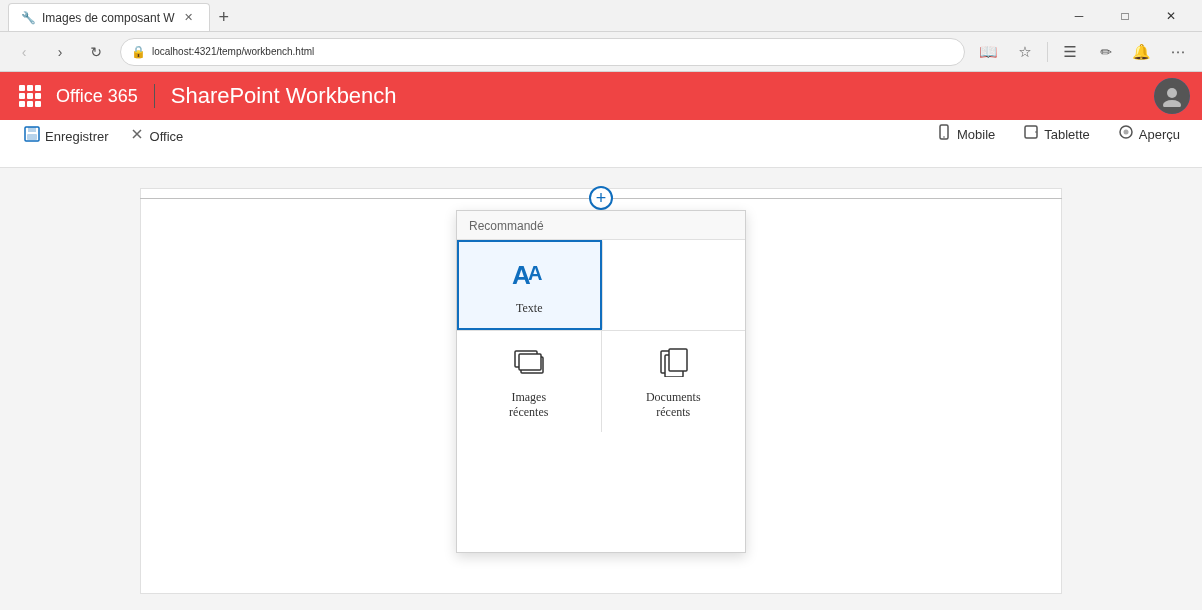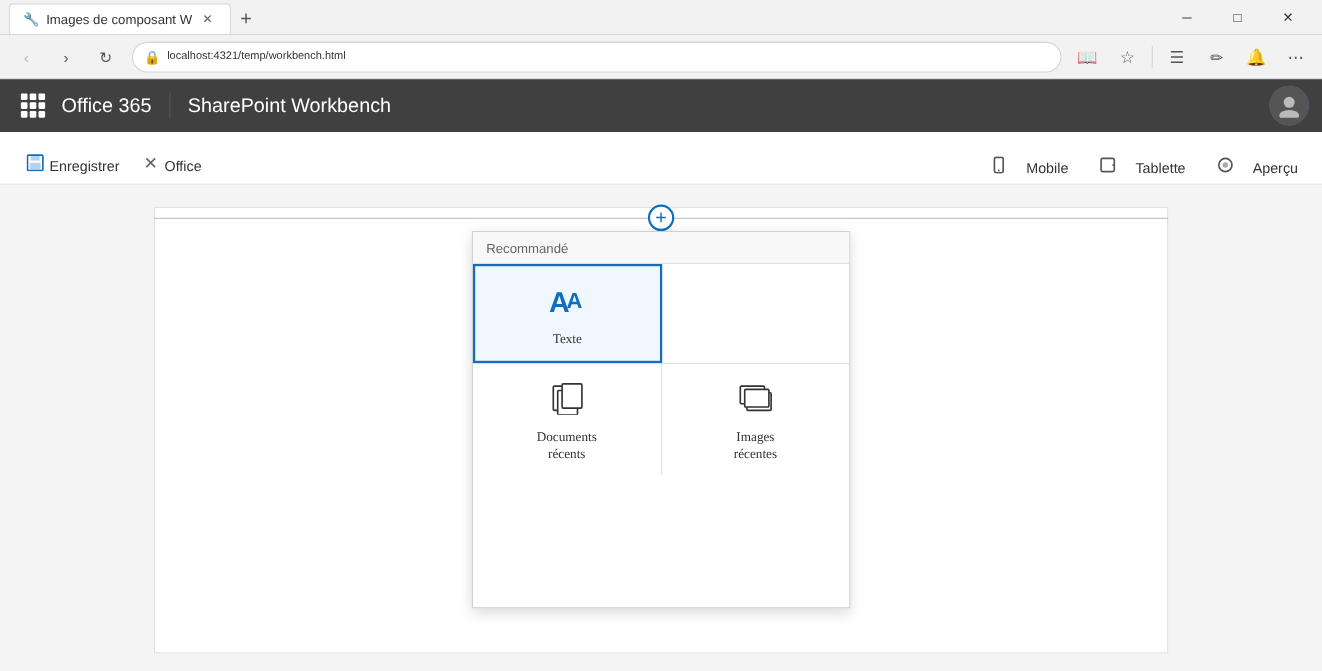--- a/index.html
+++ b/index.html
@@ -127,21 +127,21 @@
     }
     .toolbar-divider {
       width: 1px;
       height: 20px;
       background: #d4d4d4;
       margin: 0 2px;
     }
 
     
     .app-header {
-      background: #404040;
+      background: #ef4444;
       height: 48px;
       display: flex;
       align-items: center;
       padding: 0 12px;
       gap: 0;
       position: relative;
     }
     .waffle-icon {
       width: 36px;
       height: 36px;
@@ -171,21 +171,21 @@
       white-space: nowrap;
     }
     .header-divider {
       width: 1px;
       height: 24px;
       background: #555;
       margin-right: 16px;
     }
     .sharepoint-label {
       color: #fff;
-      font-size: 18px;
+      font-size: 22px;
       font-weight: 300;
       white-space: nowrap;
     }
     .user-avatar {
       margin-left: auto;
       width: 36px;
       height: 36px;
       border-radius: 50%;
       background: #6264a7;
       display: flex;
@@ -204,21 +204,21 @@
       display: flex;
       align-items: center;
       justify-content: center;
     }
 
     
     .workbench-toolbar {
       background: #fff;
       height: 48px;
       display: flex;
-      align-items: flex-end;
+      align-items: flex-start;
       padding: 0 16px;
       gap: 4px;
       border-bottom: 1px solid #e0e0e0;
       box-shadow: 0 1px 3px rgba(0,0,0,0.1);
     }
     .wb-btn {
       display: flex;
       align-items: center;
       gap: 5px;
       padding: 6px 8px;
@@ -230,21 +230,21 @@
     .wb-btn-icon { font-size: 16px; color: #106ebe; }
     .wb-right {
       margin-left: auto;
       display: flex;
       align-items: center;
       gap: 16px;
     }
     .wb-right-btn {
       display: flex;
       align-items: center;
-      gap: 17px;
+      gap: 5px;
       font-size: 13px;
       color: #333;
       cursor: pointer;
       padding: 4px 6px;
       border-radius: 2px;
     }
     .wb-right-icon { font-size: 16px; color: #555; }
 
     
     .main-content {
@@ -300,21 +300,21 @@
       position: relative;
       z-index: 2;
     }
 
     
     .popup-panel {
       position: absolute;
       left: 50%;
       transform: translateX(-50%);
       top: 42px;
-      width: 344px;
+      width: 290px;
       background: #fff;
       border: 1px solid #d0d0d0;
       box-shadow: 0 4px 12px rgba(0,0,0,0.15);
       z-index: 10;
     }
     .popup-section-header {
       padding: 8px 12px 6px 12px;
       font-size: 12px;
       color: #666;
       background: #f8f8f8;
@@ -552,38 +552,38 @@
         <span class="popup-item-label">Texte</span>
       </div>
 
       <div class="popup-item" style="flex:1;border-left:1px solid #e0e0e0;"></div>
     </div>
 
     <div class="popup-grid-row-2">
       <div class="popup-item-outline">
         <div class="popup-item-icon">
           <svg width="32" height="30" viewBox="0 0 32 30" fill="none">
+            <rect x="2" y="4" width="22" height="16" rx="1" stroke="#333" stroke-width="1.5" fill="none"></rect>
+            <rect x="8" y="10" width="22" height="16" rx="1" stroke="#333" stroke-width="1.5" fill="white"></rect>
+            <rect x="6" y="7" width="22" height="16" rx="1" stroke="#333" stroke-width="1.5" fill="white"></rect>
+          </svg>
+        </div>
+        <span class="popup-item-label" style="white-space:pre-line;text-align:center;font-size:12px;color:#333;">Images
+récentes</span>
+      </div>
+      <div class="popup-item-outline">
+        <div class="popup-item-icon">
+          <svg width="32" height="30" viewBox="0 0 32 30" fill="none">
             <rect x="4" y="4" width="18" height="22" rx="1" stroke="#333" stroke-width="1.5" fill="none"></rect>
             <rect x="8" y="8" width="18" height="22" rx="1" stroke="#333" stroke-width="1.5" fill="white"></rect>
             <rect x="12" y="2" width="18" height="22" rx="1" stroke="#333" stroke-width="1.5" fill="white"></rect>
           </svg>
         </div>
         <span class="popup-item-label" style="white-space:pre-line;text-align:center;font-size:12px;color:#333;">Documents
 récents</span>
       </div>
-      <div class="popup-item-outline">
-        <div class="popup-item-icon">
-          <svg width="32" height="30" viewBox="0 0 32 30" fill="none">
-            <rect x="2" y="4" width="22" height="16" rx="1" stroke="#333" stroke-width="1.5" fill="none"></rect>
-            <rect x="8" y="10" width="22" height="16" rx="1" stroke="#333" stroke-width="1.5" fill="white"></rect>
-            <rect x="6" y="7" width="22" height="16" rx="1" stroke="#333" stroke-width="1.5" fill="white"></rect>
-          </svg>
-        </div>
-        <span class="popup-item-label" style="white-space:pre-line;text-align:center;font-size:12px;color:#333;">Images
-récentes</span>
-      </div>
     </div>
 
     <div class="popup-empty-rows"></div>
 
   </div>
 
 </div>
 
 </body></html>

